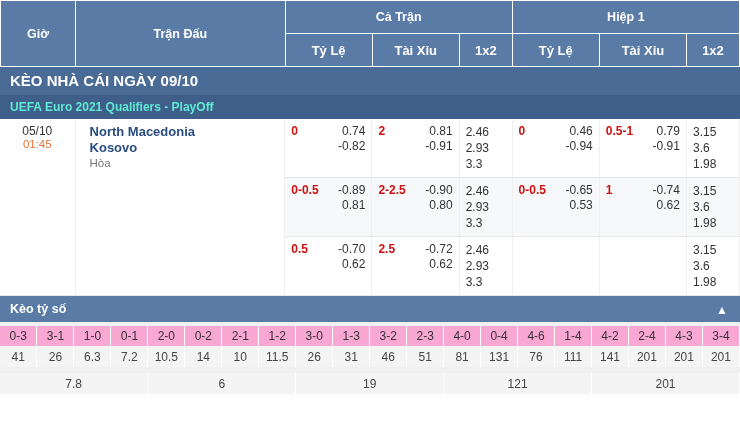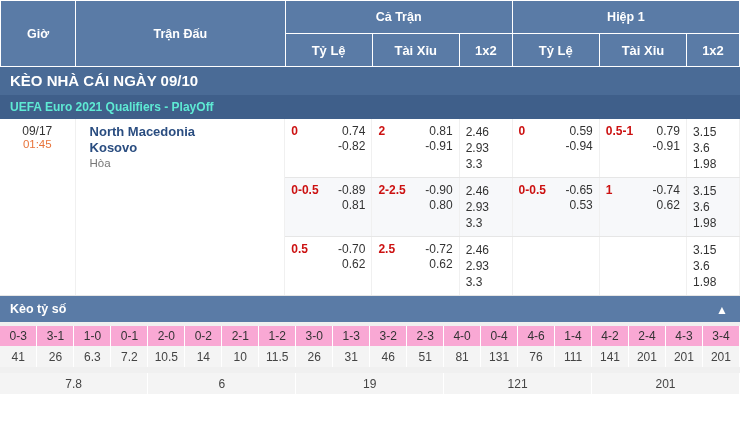--- a/index.html
+++ b/index.html
@@ -128,21 +128,21 @@
 </tbody>
   </table>
 
 <div class="title-bar">KÈO NHÀ CÁI NGÀY 09/10</div>
 <div class="league-bar">UEFA Euro 2021 Qualifiers - PlayOff</div>
 
 <table class="odds">
   <tbody>
       <tr class="r1">
     <td class="time-cell" rowspan="3">
-      <div class="time-date">09/17</div>
+      <div class="time-date">05/10</div>
       <div class="time-clock">01:45</div>
     </td>
     <td class="match-cell" rowspan="3">
       <div class="team">North Macedonia</div>
       <div class="team">Kosovo</div>
       <div class="draw">Hòa</div>
     </td>
 
     <td class="w-ty">
       <div class="two">
@@ -160,21 +160,21 @@
     </td>
     <td class="w-12">
       <div class="stack"><span class="num">2.46</span></div>
       <div class="stack"><span class="num">2.93</span></div>
       <div class="stack"><span class="num">3.3</span></div>
     </td>
 
     <td class="w-ty">
       <div class="two">
             <span class="hcap">0</span>
-            <span class="num">0.59</span>
+            <span class="num">0.46</span>
           </div>
       <div class="stack right"><span class="num">-0.94</span></div>
     </td>
     <td class="w-tx">
       <div class="two">
             <span class="hcap">0.5-1</span>
             <span class="num">0.79</span>
           </div>
       <div class="stack right"><span class="num">-0.91</span></div>
     </td>

